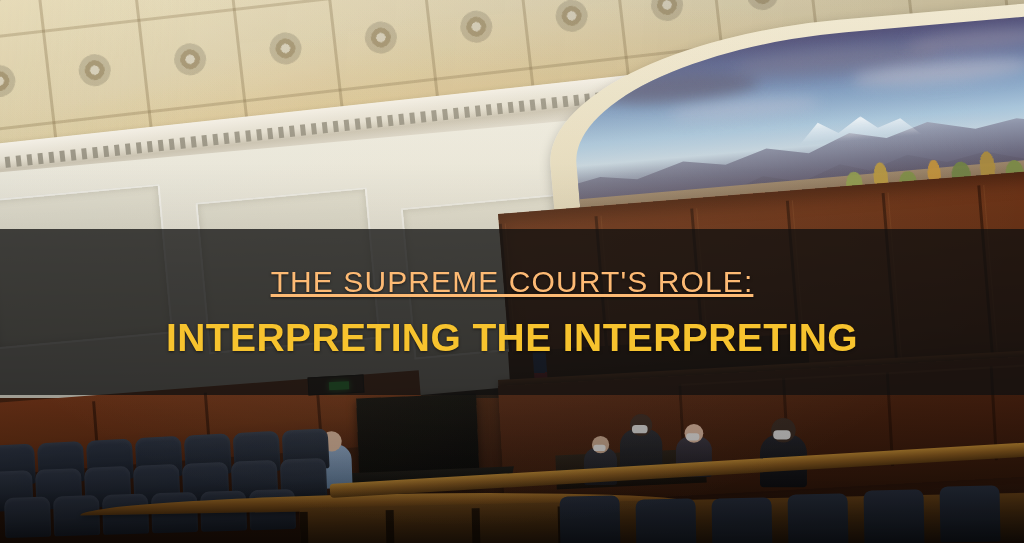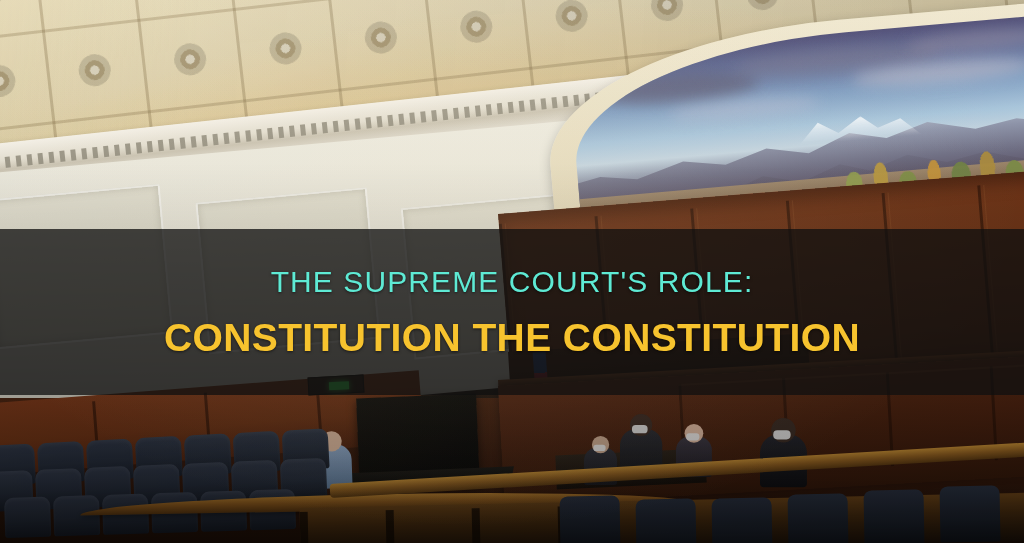--- a/index.html
+++ b/index.html
@@ -575,17 +575,17 @@
     <div class="gal-seat" style="left:636px; top:499px; transform:rotate(-1deg);"></div>
     <div class="gal-seat" style="left:712px; top:498px; transform:rotate(-1deg);"></div>
     <div class="gal-seat" style="left:788px; top:494px; transform:rotate(-1deg);"></div>
     <div class="gal-seat" style="left:864px; top:490px; transform:rotate(-1deg);"></div>
     <div class="gal-seat" style="left:940px; top:486px; transform:rotate(-1deg);"></div>
 
     <div class="photo-grade"></div>
   </div>
 
   <div class="overlay-band" id="overlay-band" style="top: 229px; height: 166px; background: rgba(16, 16, 16, 0.76);">
-    <div class="title-line-1" style="color: #5eead4;">THE SUPREME COURT'S ROLE:</div>
-    <div class="title-line-2" style="color: rgb(247, 195, 46);">CONSTITUTION THE CONSTITUTION</div>
+    <div class="title-line-1" style="color: #fdba74; text-decoration: underline;">THE SUPREME COURT'S ROLE:</div>
+    <div class="title-line-2" style="color: rgb(247, 195, 46);">INTERPRETING THE INTERPRETING</div>
   </div>
 
 </div>
 
 </body></html>

